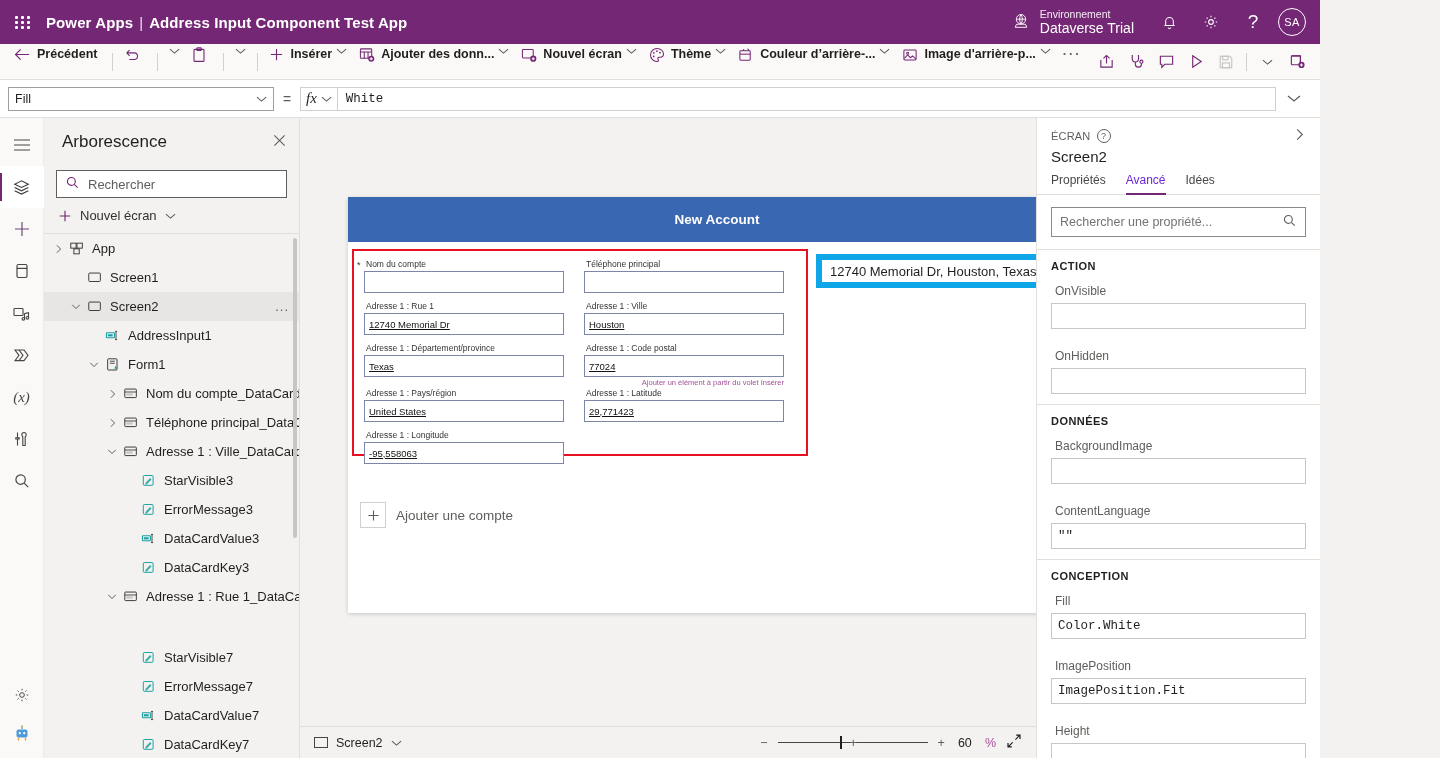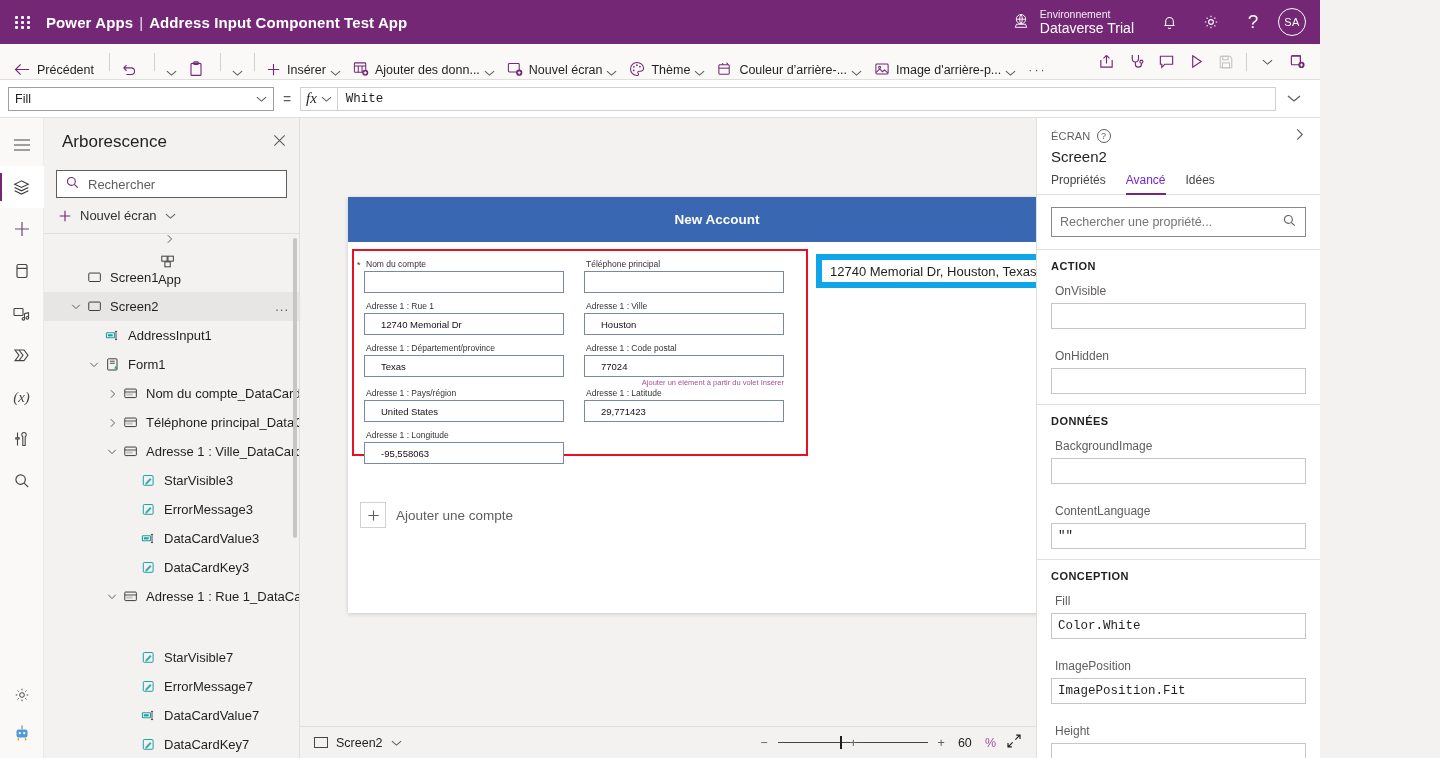--- a/index.html
+++ b/index.html
@@ -35,21 +35,21 @@
     display:flex; align-items:center; justify-content:center;
     font-size:11px; margin:0 14px 0 4px; letter-spacing:.4px;
   }
 
   
   .cmdbar {
     height:36px; background:#faf9f8; border-bottom:1px solid #e1dfdd;
     display:flex; align-items:center; padding:0 8px; flex:0 0 36px;
     font-size:12.5px; color:#201f1e; white-space:nowrap;
   }
-  .cmd { display:flex; align-items:flex-end; height:30px; padding:0 6px; cursor:pointer; border-radius:2px; }
+  .cmd { display:flex; align-items:flex-start; height:30px; padding:0 6px; cursor:pointer; border-radius:2px;font-weight:bold; }
   .cmd .glyph { color:#742774; display:inline-flex; align-items:center; margin-right:6px; }
   .cmd .lbl { margin-right:4px; }
   .chev { color:#605e5c; display:inline-flex; align-items:center; }
   .vdiv { width:1px; height:18px; background:#d2d0ce; margin:0 5px; }
   .cmd-right { margin-left:auto; display:flex; align-items:center; }
   .iconbtn { width:30px; height:30px; display:flex; align-items:center; justify-content:center; cursor:pointer; border-radius:2px; }
   .iconbtn.disabled { opacity:.35; cursor:default; }
 
   
   .formulabar {
@@ -129,21 +129,21 @@
     height:45px; background:#3a67b1; color:#fff; display:flex; align-items:center;
     justify-content:center; font-size:13.5px; font-weight:bold;
   }
   .formbox { position:absolute; left:4px; top:52px; width:456px; height:207px; border:2px solid #e81123; }
   .fields { position:relative; width:100%; height:100%; padding:8px 10px 0 10px; }
   .frow { display:flex; gap:20px; }
   .fcell { width:200px; position:relative; }
   .flabel { font-size:8.5px; color:#333; margin:0 0 2px 2px; white-space:nowrap; }
   .finput {
     height:22px; border:1px solid #7b86a8; background:#fff;
-    font-size:9.5px; color:#111; display:flex; align-items:center; padding:0 16px;
+    font-size:9.5px; color:#111; display:flex; align-items:center; padding:0 4px;text-decoration:underline;
   }
   .req-star { position:absolute; left:-7px; top:1px; font-size:9px; color:#333; }
   .hintline { font-size:7.5px; color:#a4519a; text-align:right; margin-top:1px; white-space:nowrap; }
   .spacer-h { height:8px; }
   .addrpreview {
     position:absolute; left:468px; top:57px; width:270px; height:34px;
     border:6px solid #0ea5e9; background:#fff; display:flex; align-items:center;
     padding:0 8px; font-size:13px; color:#201f1e;
   }
   .addsection {
@@ -576,21 +576,21 @@
         </span>
         <span>Nouvel écran</span>
         <span class="cv">
           <svg width="11" height="8" viewBox="0 0 12 8" fill="none" stroke="#605e5c" stroke-width="1.2">
               <path d="M1 2l5 4.3L11 2"></path>
             </svg>
         </span>
       </div>
       <div class="tree-list" id="tree-list">
         <div class="tscroll" style="height:300px"></div>
-      <div class="tnode" style="padding-left: 6px; flex-direction: column;">
+      <div class="tnode" style="padding-left: 6px;">
             <span class="tw">
               <svg width="9" height="10" viewBox="0 0 10 12" fill="none" stroke="#605e5c" stroke-width="1.2">
                 <path d="M3 1.5L7.5 6 3 10.5"></path>
               </svg>
             </span>
             <span class="ticon2">
               <svg width="16" height="15" viewBox="0 0 18 16" fill="none">
                 <rect x="2" y="2" width="6" height="5.6" stroke="#3b3a39" stroke-width="1.1"></rect>
                 <rect x="9" y="2" width="6" height="5.6" stroke="#3b3a39" stroke-width="1.1"></rect>
                 <rect x="5.5" y="8.4" width="6" height="5.6" stroke="#3b3a39" stroke-width="1.1"></rect>

